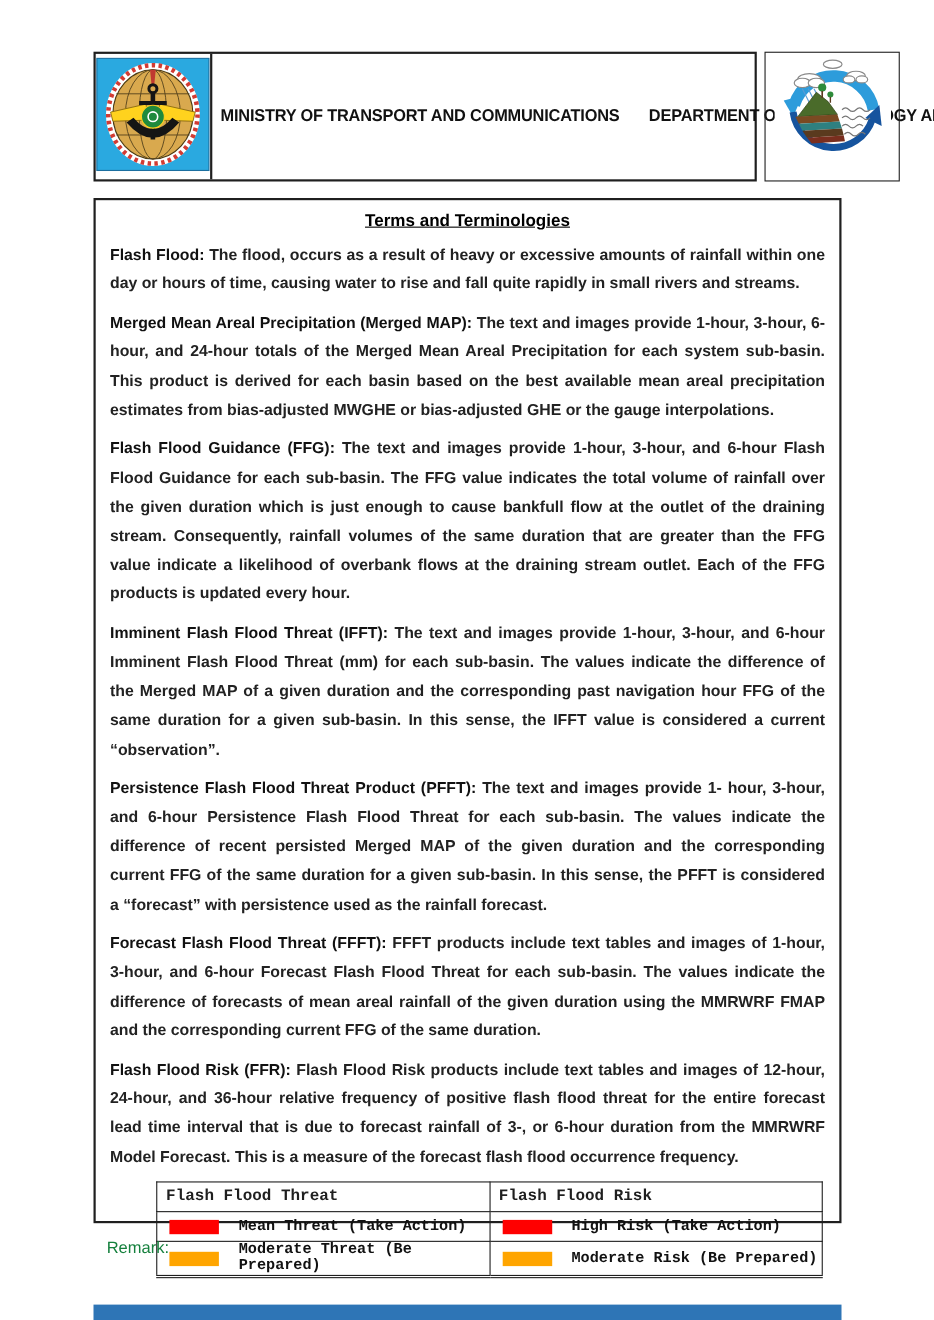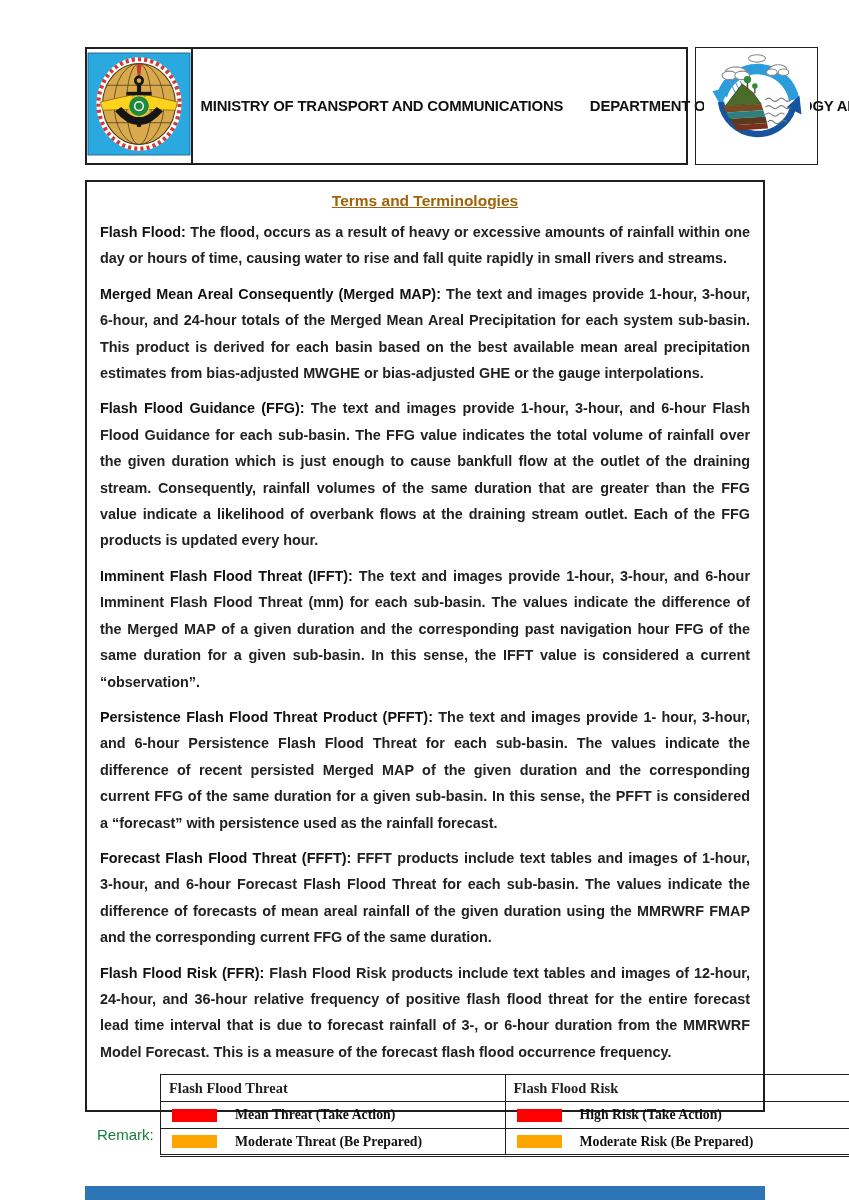--- a/index.html
+++ b/index.html
@@ -29,32 +29,32 @@
     position:absolute; left:695px; top:47px; width:123px; height:118px;
     border:1.5px solid #1f1f1f; display:flex; align-items:center; justify-content:center;
   }
   
   .content-box {
     position:absolute; left:85px; top:180px; width:680px; height:932px;
     border:2px solid #1f1f1f; padding:6px 13px 0 13px;
   }
   .doc-title {
     text-align:center; font-weight:bold; font-size:15.5px; text-decoration:underline;
-    margin:4px 0 6px 0; color:#a16207;
+    margin:4px 0 6px 0; color:#000000;
   }
   .para {
     font-size:14.4px; line-height:26.4px; text-align:justify; color:#222;
     margin:9px 0 9px 0;
     font-weight:bold;
   }
   .para .term { color:#111; }
   
   .legend-table {
-    border-collapse:collapse; margin:6px 0 0 60px; width:690px;
-    font-family:Liberation Serif, serif;
+    border-collapse:collapse; margin:6px 0 0 42px; width:606px;
+    font-family:Liberation Mono, monospace;
   }
   .legend-table td, .legend-table th {
     border:1.4px solid #1f1f1f; height:27px; padding:0;
   }
   .legend-table tr:last-child td { border-bottom:3px double #1f1f1f; }
   .legend-head {
     text-align:left; font-weight:bold; font-size:14.5px; padding:2px 8px !important;
     width:50%;
   }
   .legend-cell { vertical-align:middle; }
@@ -157,21 +157,21 @@
 
   <div class="content-box">
     <div class="doc-title">Terms and Terminologies</div>
 
     <p class="para">
       <strong class="term">Flash Flood:</strong>
       <span>The flood, occurs as a result of heavy or excessive amounts of rainfall within one day or hours of time, causing water to rise and fall quite rapidly in small rivers and streams.</span>
     </p>
 
     <p class="para">
-      <strong class="term">Merged Mean Areal Consequently (Merged MAP):</strong>
+      <strong class="term">Merged Mean Areal Precipitation (Merged MAP):</strong>
       <span>The text and images provide 1-hour, 3-hour, 6-hour, and 24-hour totals of the Merged Mean Areal Precipitation for each system sub-basin. This product is derived for each basin based on the best available mean areal precipitation estimates from bias-adjusted MWGHE or bias-adjusted GHE or the gauge interpolations.</span>
     </p>
 
     <p class="para">
       <strong class="term">Flash Flood Guidance (FFG):</strong>
       <span>The text and images provide 1-hour, 3-hour, and 6-hour Flash Flood Guidance for each sub-basin. The FFG value indicates the total volume of rainfall over the given duration which is just enough to cause bankfull flow at the outlet of the draining stream. Consequently, rainfall volumes of the same duration that are greater than the FFG value indicate a likelihood of overbank flows at the draining stream outlet. Each of the FFG products is updated every hour.</span>
     </p>
 
     <p class="para">
       <strong class="term">Imminent Flash Flood Threat (IFFT):</strong>

